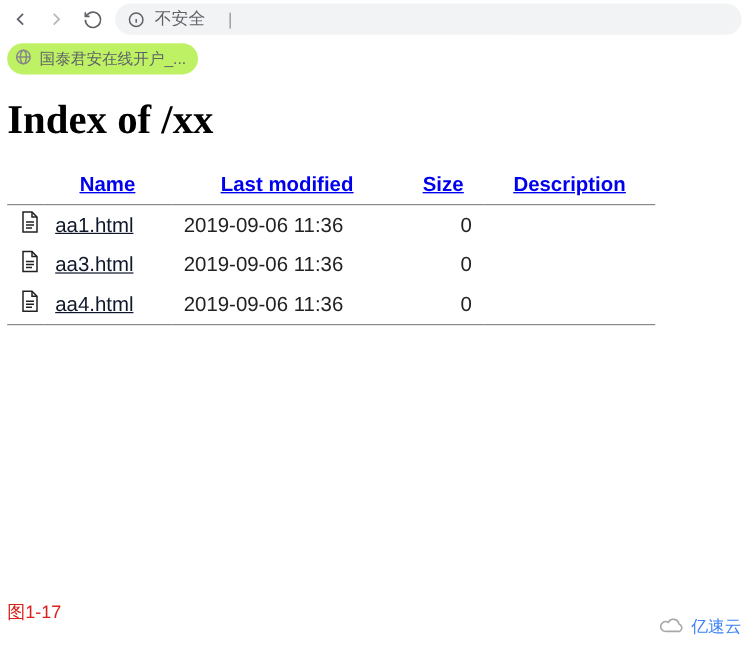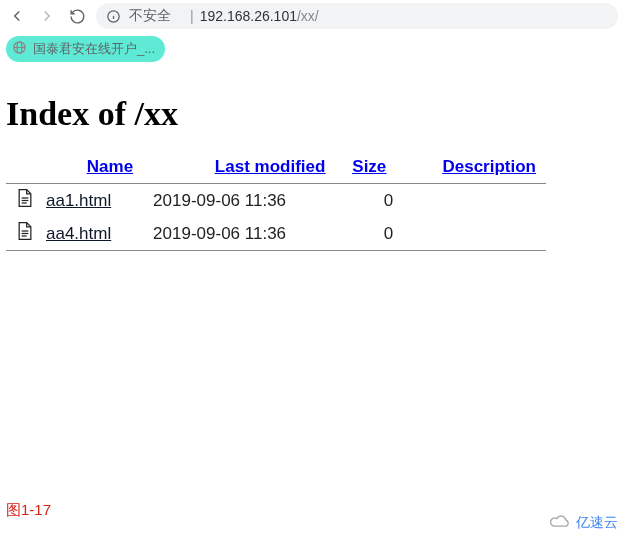--- a/index.html
+++ b/index.html
@@ -53,50 +53,50 @@
   .url .path { color: #888; }
   .bookmark-row {
     height: 34px;
     display: flex;
     align-items: center;
     padding: 0 6px;
     gap: 6px;
   }
   .bookmark-chip {
     height: 26px;
-    background: #5eead4;
+    background: #bef264;
     border-radius: 13px;
     display: flex;
     align-items: center;
     padding: 0 10px 0 6px;
     color: #5f6368;
     font-size: 13px;
     cursor: pointer;
   }
   .bookmark-chip .globe { margin-right: 6px; color: #888; }
   .content {
     padding: 10px 6px 0 6px;
   }
   h1 {
     font-family: "Times New Roman", serif;
     font-size: 34px;
     font-weight: 900;
-    margin: 19px 0 18px 0;
+    margin: 6px 0 18px 0;
   }
   .listing {
     border-collapse: collapse;
     font-size: 17px;
     width: 540px;
   }
   .listing th {
     font-weight: bold;
     color: #0000EE;
     text-decoration: underline;
     padding: 6px 10px;
-    text-align: right;
+    text-align: center;
   }
   .listing th.name-col { padding-left: 40px; }
   .listing th.size-col { text-align: center; }
   .listing tr.sep td {
     border-top: 1px solid #888;
     padding: 0;
     height: 0;
     font-size: 0;
   }
   .listing td {
@@ -160,23 +160,20 @@
   <div class="address-bar">
     <span class="info-ico">
       <svg width="15" height="15" viewBox="0 0 24 24" fill="none" stroke="currentColor" stroke-width="2">
           <circle cx="12" cy="12" r="9"></circle>
           <line x1="12" y1="8" x2="12" y2="8"></line>
           <line x1="12" y1="11" x2="12" y2="16"></line>
         </svg>
     </span>
     <span class="insecure">不安全</span>
     <span class="divider">|</span>
-    <span class="url">
-      <span>192.168.26.101</span><span class="path">/xx/</span>
-    </span>
   </div>
 </div>
 
 <div class="bookmark-row">
   <div class="bookmark-chip">
     <span class="globe">
       <svg width="15" height="15" viewBox="0 0 24 24" fill="none" stroke="currentColor" stroke-width="2">
           <circle cx="12" cy="12" r="9"></circle>
           <ellipse cx="12" cy="12" rx="4" ry="9"></ellipse>
           <line x1="3" y1="12" x2="21" y2="12"></line>
@@ -218,20 +215,33 @@
           <td></td>
         </tr>
         <tr>
           <td class="ico"><svg width="18" height="20" viewBox="0 0 20 24" fill="none" stroke="#222" stroke-width="1.5">
               <path d="M3 2h9l5 5v15H3z"></path>
               <path d="M12 2v5h5"></path>
               <line x1="6" y1="12" x2="14" y2="12"></line>
               <line x1="6" y1="15" x2="14" y2="15"></line>
               <line x1="6" y1="18" x2="12" y2="18"></line>
             </svg></td>
+          <td class="name"><a href="#">aa3.html</a></td>
+          <td class="modified">2019-09-06 11:36</td>
+          <td class="size">0</td>
+          <td></td>
+        </tr>
+        <tr>
+          <td class="ico"><svg width="18" height="20" viewBox="0 0 20 24" fill="none" stroke="#222" stroke-width="1.5">
+              <path d="M3 2h9l5 5v15H3z"></path>
+              <path d="M12 2v5h5"></path>
+              <line x1="6" y1="12" x2="14" y2="12"></line>
+              <line x1="6" y1="15" x2="14" y2="15"></line>
+              <line x1="6" y1="18" x2="12" y2="18"></line>
+            </svg></td>
           <td class="name"><a href="#">aa4.html</a></td>
           <td class="modified">2019-09-06 11:36</td>
           <td class="size">0</td>
           <td></td>
         </tr>
       </tbody>
 
     <tbody>
         <tr class="sep">
           <td colspan="5"></td>

